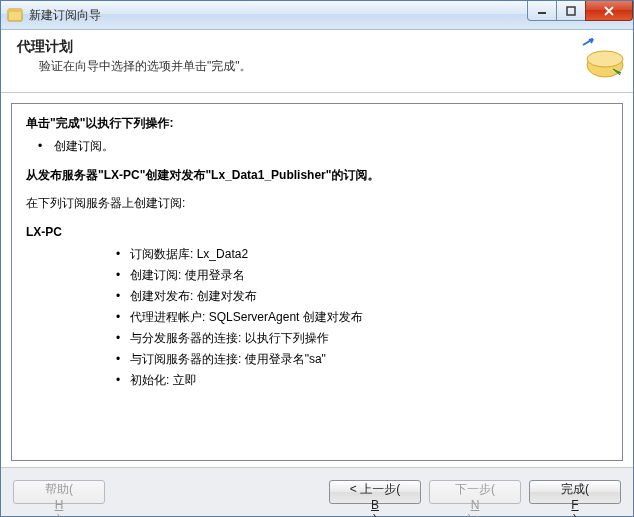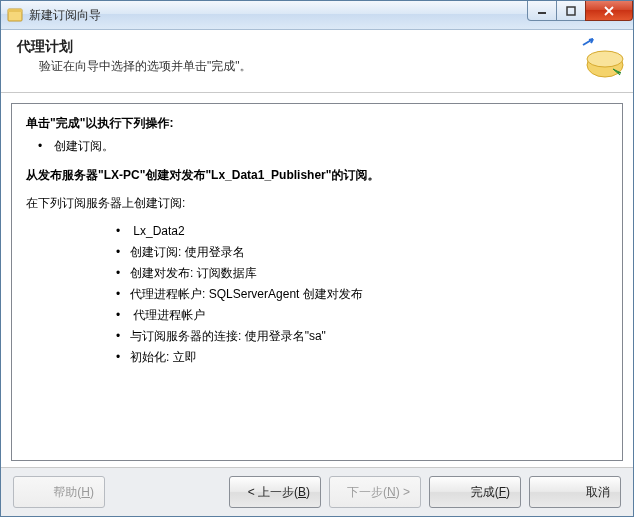--- a/index.html
+++ b/index.html
@@ -140,31 +140,32 @@
     border-top: 1px solid #c9c9c9;
     background: #eceef1;
     display: flex;
     align-items: center;
     padding: 0 12px;
     gap: 8px;
   }
   .footer .spacer { flex: 1; }
   .btn {
     min-width: 92px;
-    height: 32px;
+    height: 24px;
     border: 1px solid #8a8f97;
     background: linear-gradient(to bottom, #fefefe, #eaeaea 48%, #dedede 52%, #eaeaea);
     border-radius: 3px;
     font-size: 12px;
     display: flex;
     align-items: center;
-    justify-content: flex-end;
+    justify-content: flex-start;
     color: #222;
     padding: 0 10px;
     box-sizing: border-box;
+    flex-direction: column;
   }
   .btn.disabled {
     color: #9a9a9a;
     border-color: #b7bbc1;
     background: linear-gradient(to bottom, #f7f7f7, #ededed);
   }
   .btn .u { text-decoration: underline; }
 </style>
 </head>
 <body>
@@ -219,26 +220,27 @@
       <div class="line1">单击"完成"以执行下列操作:</div>
       <div class="bullet-line">
         <span class="b1">•</span>
         <span>创建订阅。</span>
       </div>
       <div style="height:6px"></div>
       <div class="fromtext">从发布服务器"LX-PC"创建对发布"Lx_Data1_Publisher"的订阅。</div>
       <div style="height:6px"></div>
       <div>在下列订阅服务器上创建订阅:</div>
       <div style="height:6px"></div>
+      <div class="server-label">LX-PC</div>
       <div class="details">
-        <div class="row"><span class="b2">•</span>&nbsp;<span>Lx_Data2</span></div>
+        <div class="row"><span class="b2">•</span><span>订阅数据库:</span>&nbsp;<span>Lx_Data2</span></div>
         <div class="row"><span class="b2">•</span><span>创建订阅:</span>&nbsp;<span>使用登录名</span></div>
-        <div class="row"><span class="b2">•</span><span>创建对发布:</span>&nbsp;<span>订阅数据库</span></div>
+        <div class="row"><span class="b2">•</span><span>创建对发布:</span>&nbsp;<span>创建对发布</span></div>
         <div class="row"><span class="b2">•</span><span>代理进程帐户:</span>&nbsp;<span>SQLServerAgent 创建对发布</span></div>
-        <div class="row"><span class="b2">•</span>&nbsp;<span>代理进程帐户</span></div>
+        <div class="row"><span class="b2">•</span><span>与分发服务器的连接:</span>&nbsp;<span>以执行下列操作</span></div>
         <div class="row"><span class="b2">•</span><span>与订阅服务器的连接:</span>&nbsp;<span>使用登录名"sa"</span></div>
         <div class="row"><span class="b2">•</span><span>初始化:</span>&nbsp;<span>立即</span></div>
       </div>
     </div>
   </div>
 
   <div class="footer">
     <div class="btn disabled">
       <span>帮助(</span>
         <span class="u">H</span>
@@ -253,18 +255,15 @@
     <div class="btn disabled">
       <span>下一步(</span>
         <span class="u">N</span>
         <span>) &gt;</span>
     </div>
     <div class="btn">
       <span>完成(</span>
         <span class="u">F</span>
         <span>)</span>
     </div>
-    <div class="btn">
-      <span>取消</span>
-    </div>
   </div>
 
 </div>
 
 </body></html>

